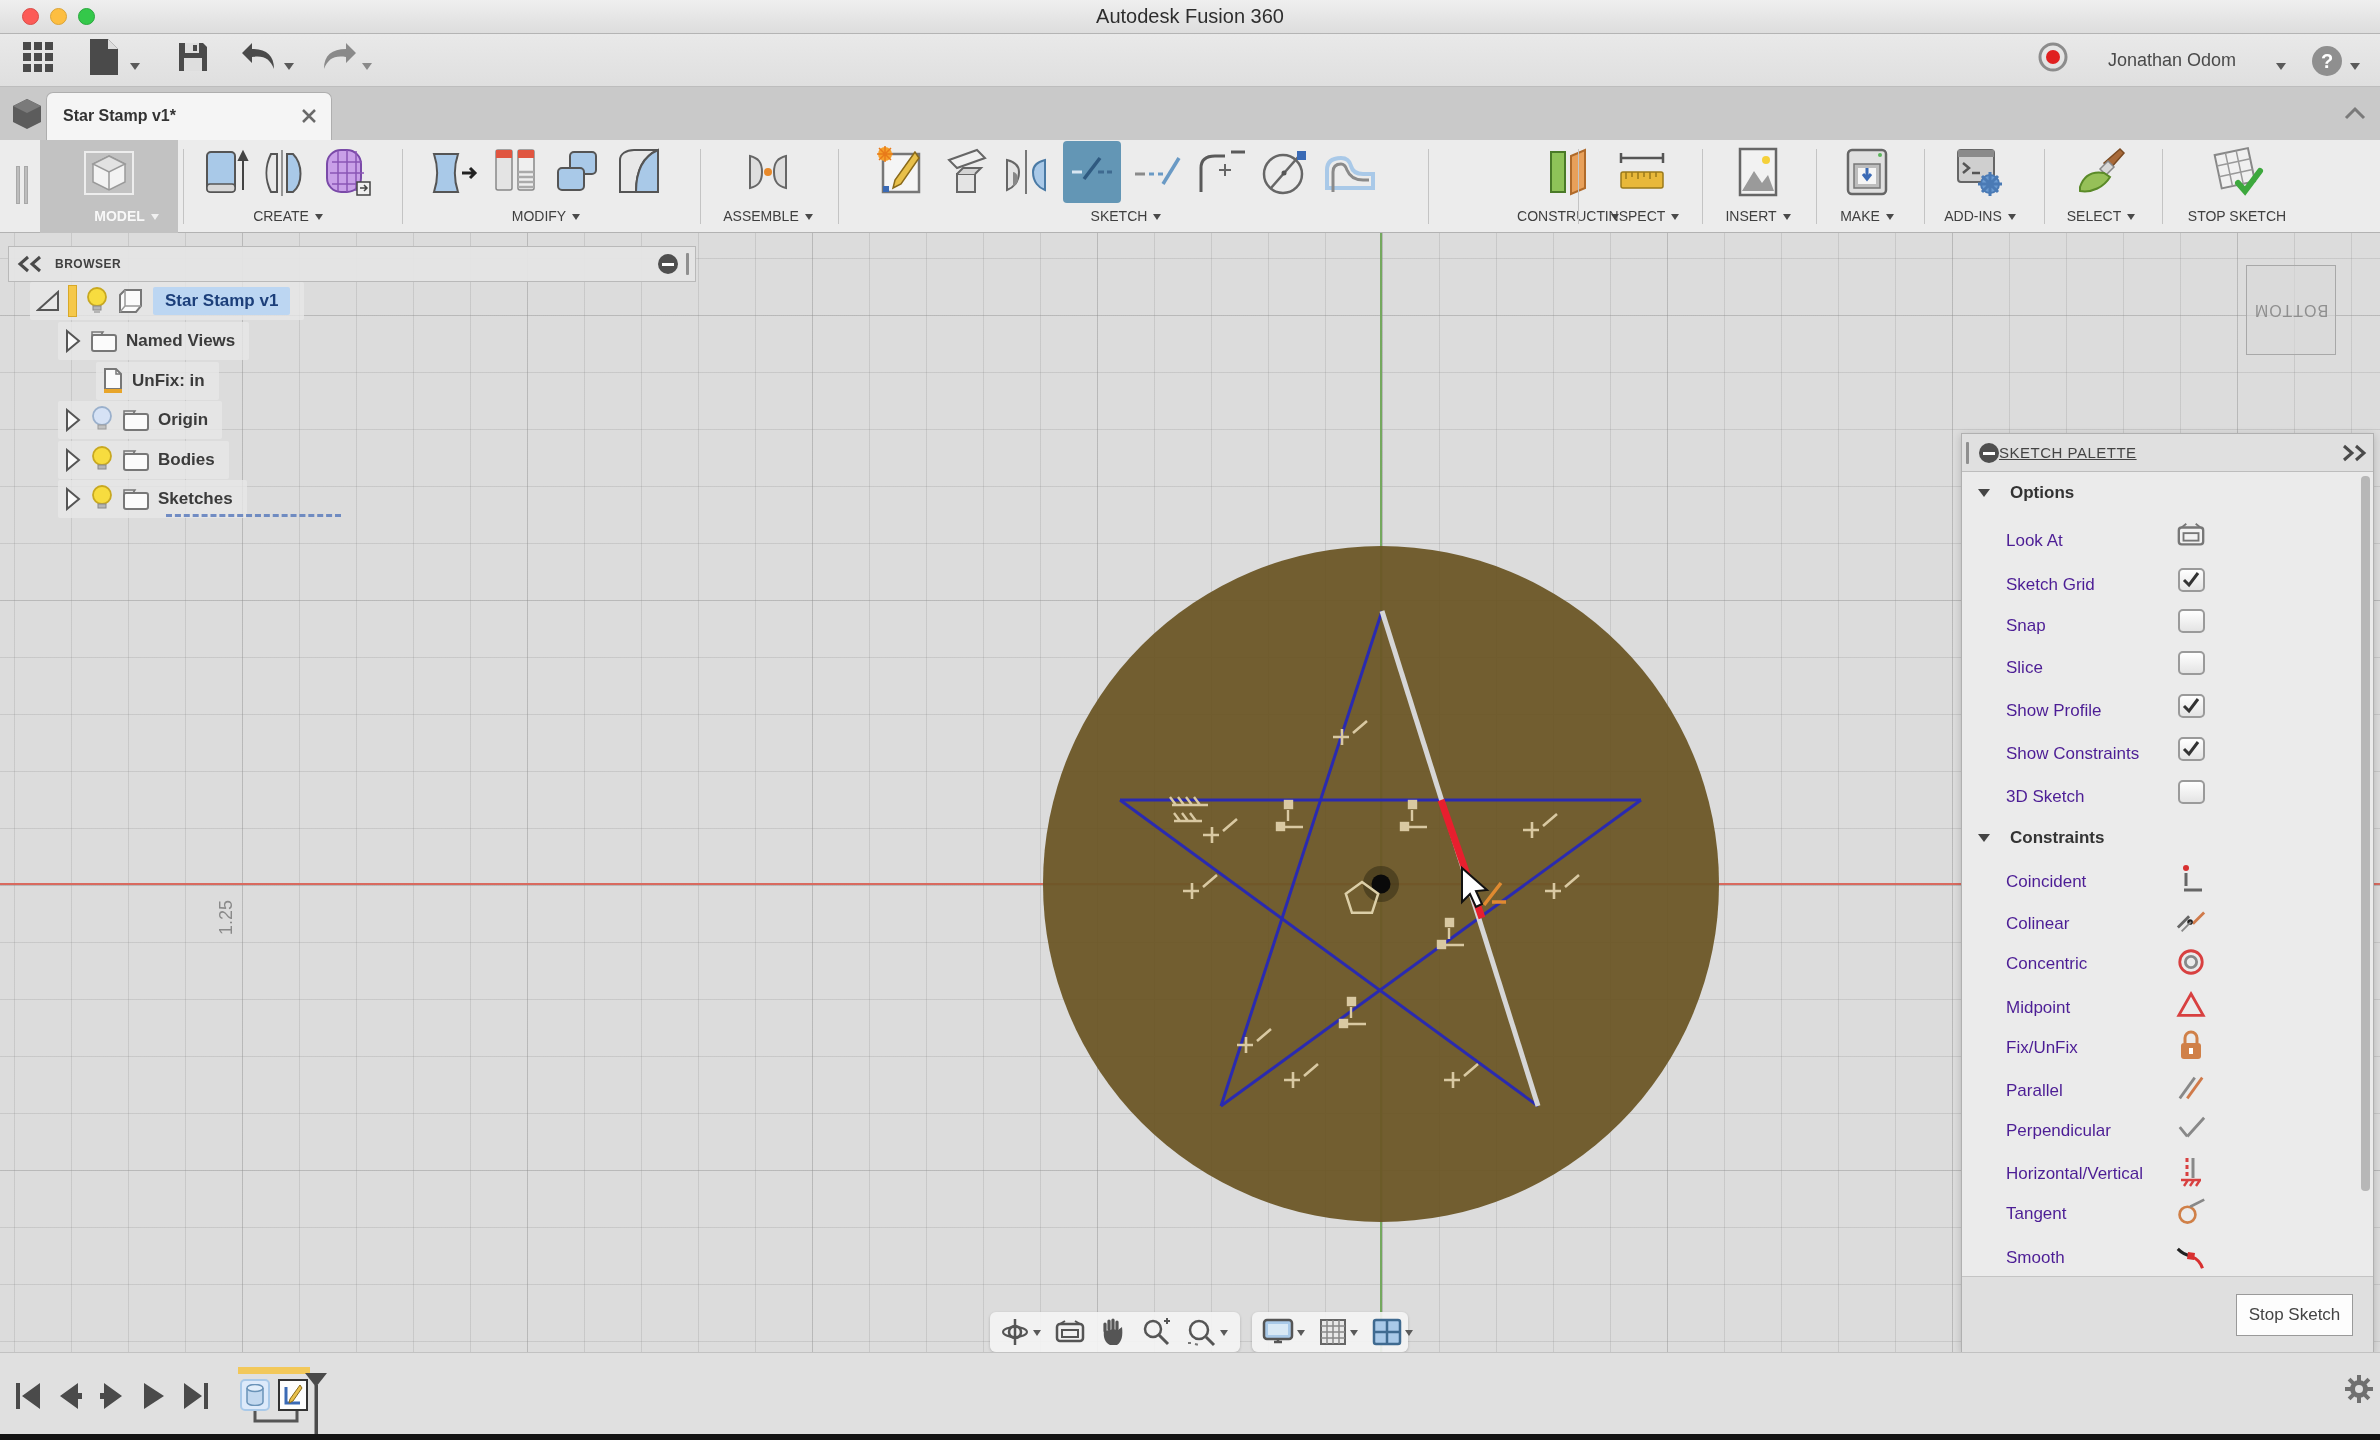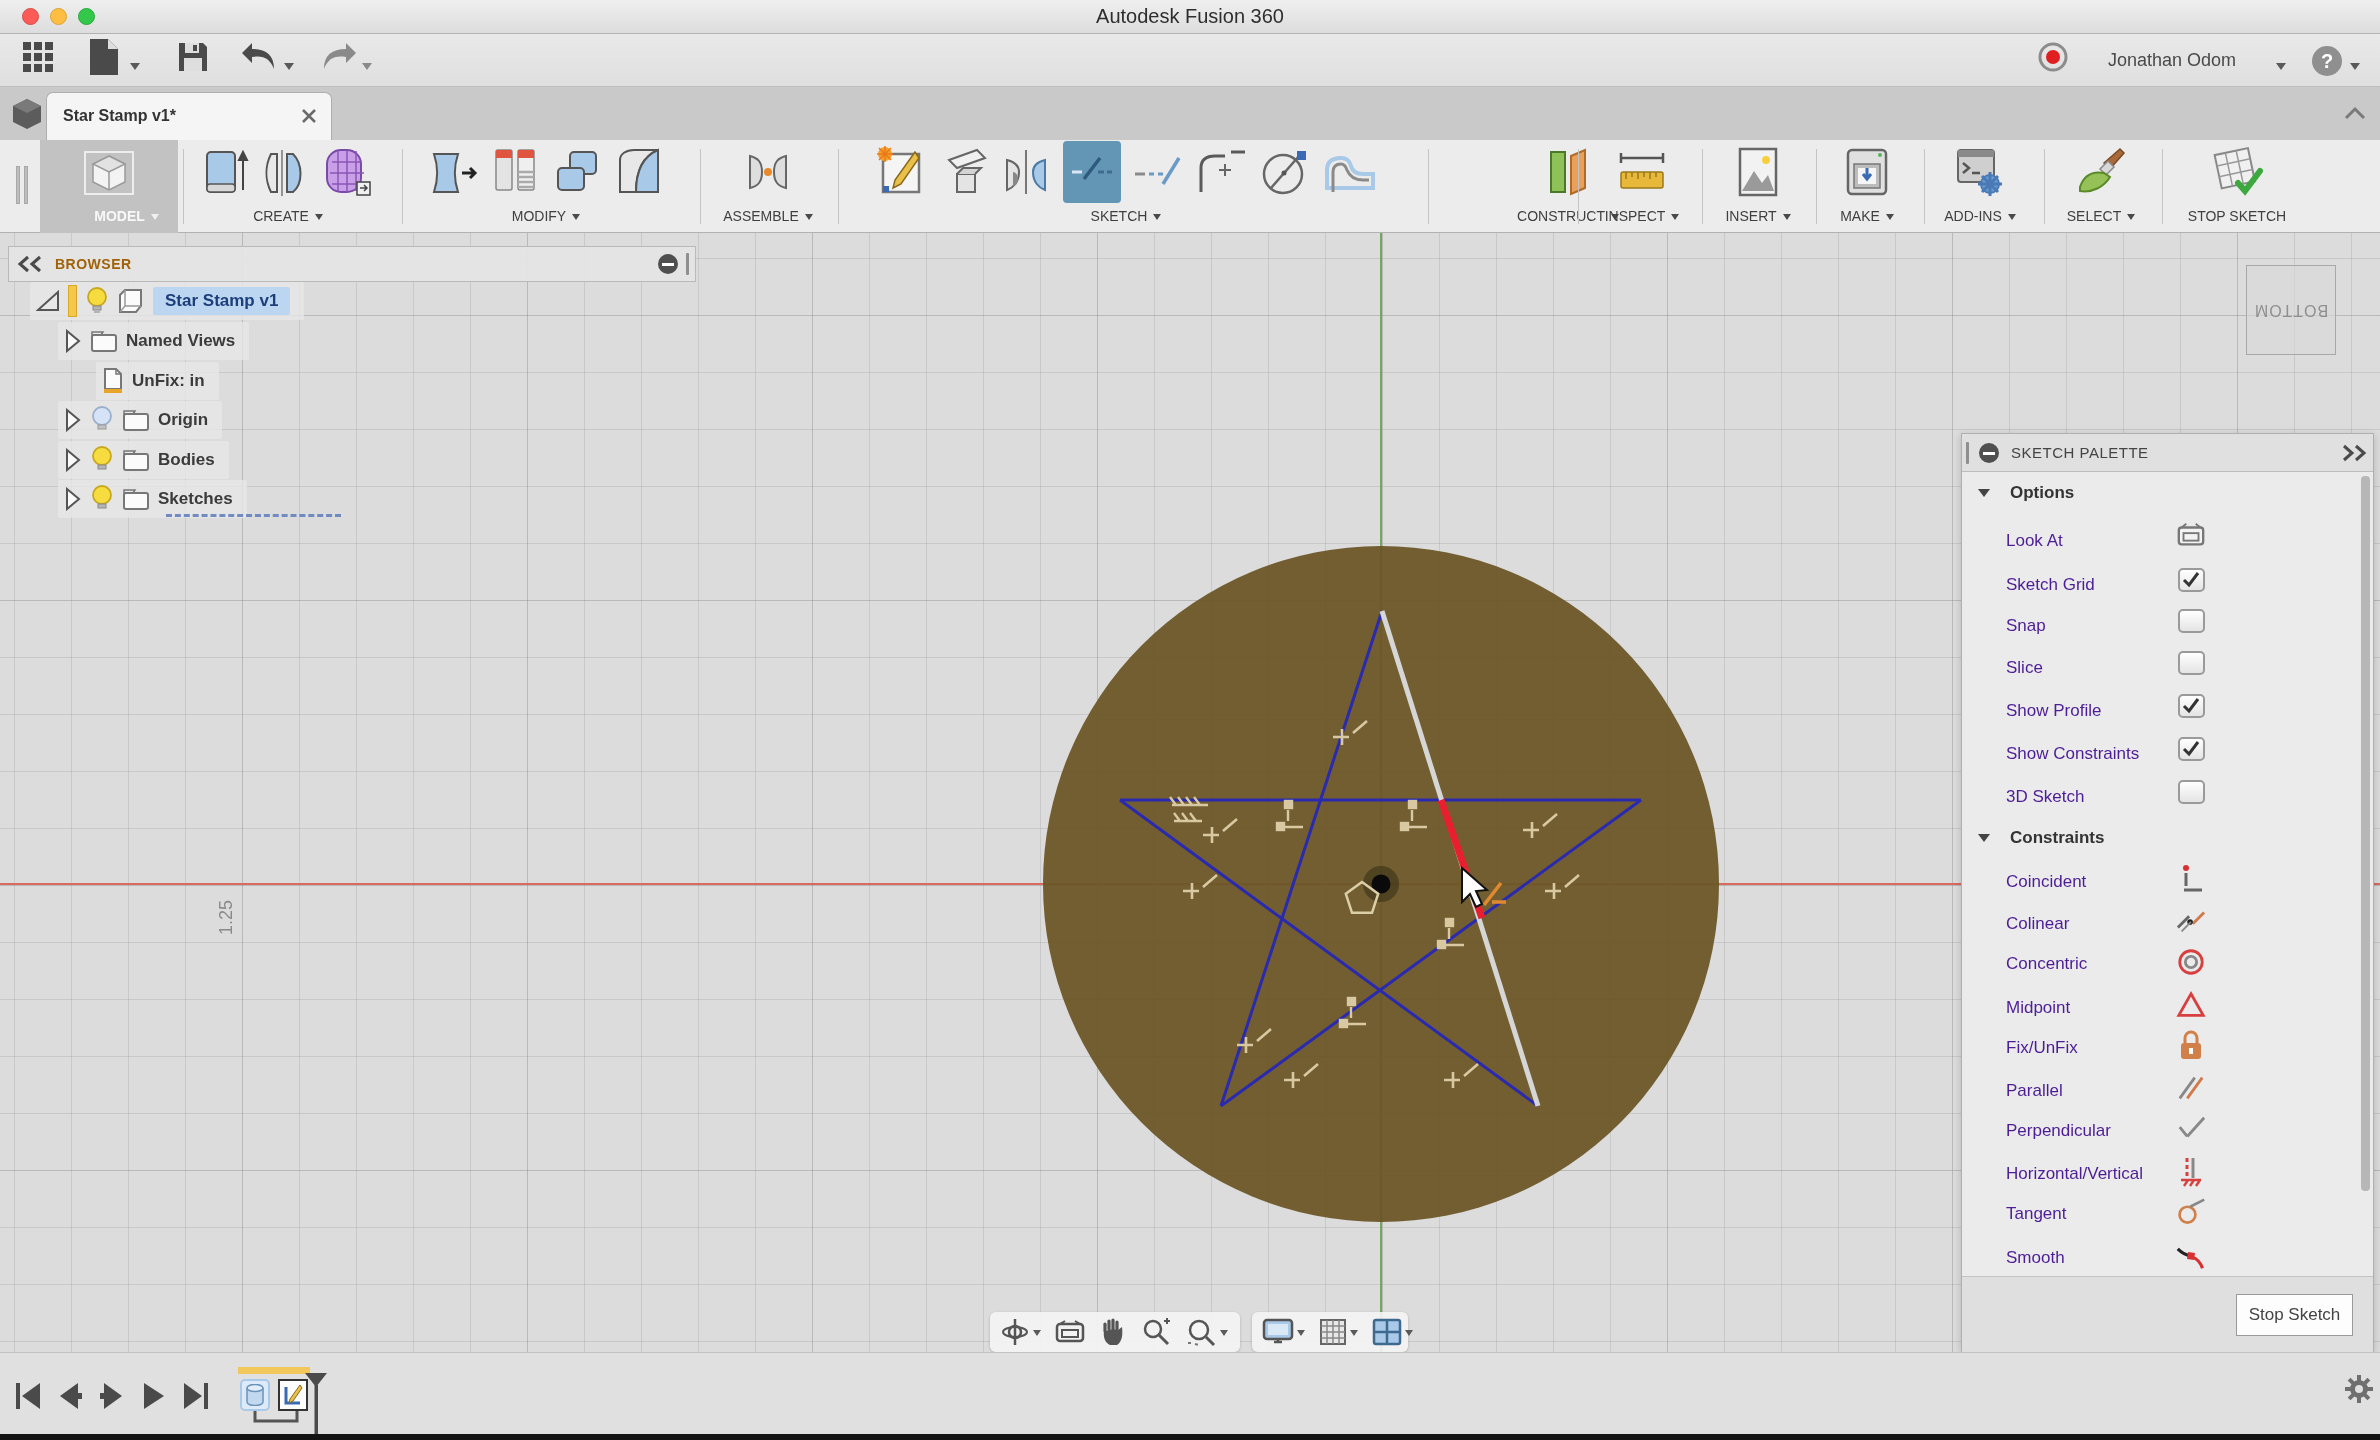--- a/index.html
+++ b/index.html
@@ -51,21 +51,21 @@
       linear-gradient(to right, rgba(150,150,150,.28) 1px, transparent 1px),
       linear-gradient(to bottom, rgba(150,150,150,.28) 1px, transparent 1px),
       linear-gradient(to right, rgba(120,120,120,.22) 1px, transparent 1px),
       linear-gradient(to bottom, rgba(120,120,120,.22) 1px, transparent 1px);
     background-size: 57px 57px, 57px 57px, 285px 285px, 285px 285px;
     background-position: 14px 25px, 14px 25px, 242px 82px, 242px 82px; }
 
   
   .panel-head { position:absolute; height:36px; background:rgba(228,228,228,.96);
     border:1px solid #b9b9b9; display:flex; align-items:center; }
-  .panel-head .ph-title { font-size:14px; font-weight:bold; color:#a16207; letter-spacing:.5px; }
+  .panel-head .ph-title { font-size:12px; font-weight:bold; color:#404040; letter-spacing:.5px; }
   .circle-minus { width:20px; height:20px; border-radius:50%; background:#4f4f4f; position:relative; }
   .circle-minus::after { content:""; position:absolute; left:4px; top:9px; width:12px; height:3px; background:#fff; }
   .edge-tick { width:3px; height:22px; background:#8f8f8f; border-radius:1px; }
 
   .brow { position:absolute; display:flex; align-items:center; gap:8px; height:38px;
     background:rgba(232,232,232,.78); padding:0 14px 0 6px; border-radius:2px; }
   .brow .lbl { font-size:17px; font-weight:bold; color:#3b3b3b; white-space:nowrap; }
   .root-label { background:#bcd6f2; padding:4px 12px; border-radius:2px; color:#1c3f7a; font-size:17px; font-weight:bold; }
   .dashed-under { position:absolute; left:108px; top:34px; width:175px; border-bottom:3px dashed #5577bb; opacity:.8; }
 
@@ -599,21 +599,21 @@
       <rect x="2" y="6" width="24" height="16" rx="2" fill="#fbfbfb" stroke="#777" stroke-width="2"></rect>
     </svg>
     <span class="lbl">Sketches</span>
     <span class="dashed-under"></span>
   </div>
 
   <div class="palette">
     <div class="pal-head">
       <span class="edge-tick" style="margin-left:4px;"></span>
       <span class="circle-minus" style="margin-left:10px;"></span>
-      <span class="ph-title" style="margin-left:12px;">SKETCH PALETTE</span>
+      <span class="ph-title" style="margin-left:0;text-decoration:underline;">SKETCH PALETTE</span>
       <span class="ph-right">
         <svg width="26" height="18" viewBox="0 0 26 18">
           <path d="M3 2 L11 9 L3 16 M15 2 L23 9 L15 16" fill="none" stroke="#4a4a4a" stroke-width="3"></path>
         </svg>
       </span>
     </div>
 
     <div class="pal-sec" style="top:48px;">
       <span class="dtri"></span>
       <span>Options</span>

